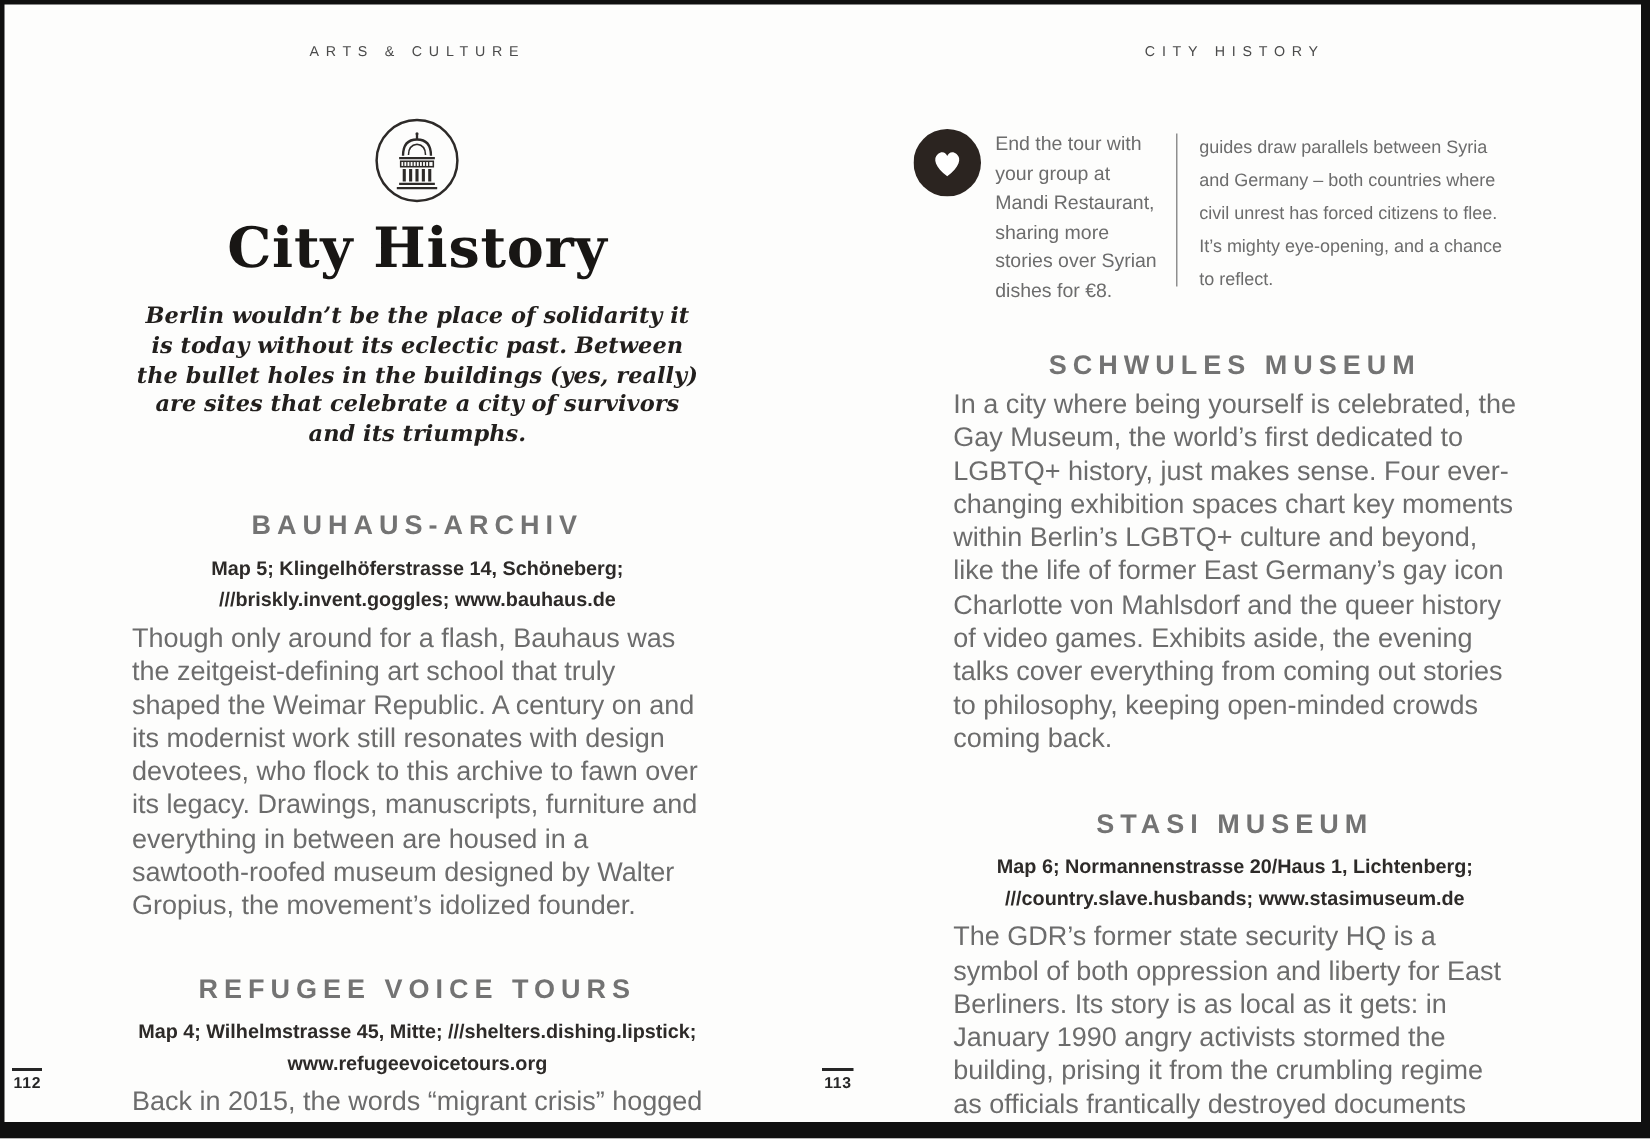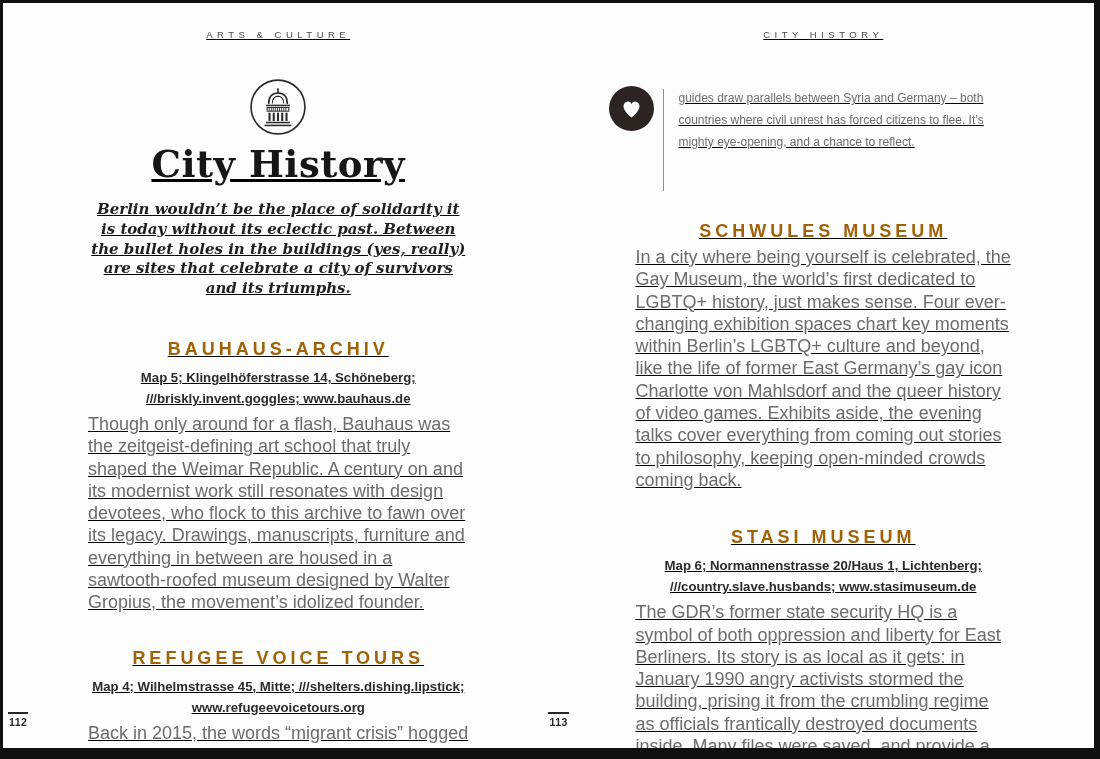--- a/index.html
+++ b/index.html
@@ -3,42 +3,42 @@
 <meta charset="utf-8">
 <style>
   html,body{margin:0;padding:0;background:#e8e8e8;}
   .book{
     width:1100px;height:759px;box-sizing:border-box;background:#fdfdfc;
     border-top:3px solid #101010;border-left:3px solid #101010;
     border-right:6px solid #101010;border-bottom:11px solid #101010;
     font-family:"Liberation Sans",sans-serif;position:relative;overflow:hidden;
   }
   .spread{display:flex;height:100%;}
-  .page{position:relative;box-sizing:border-box;text-decoration:underline;}
+  .page{position:relative;box-sizing:border-box;}
   .page-left{width:550px;padding:26px 80px 0 85px;}
   .page-right{width:550px;padding:26px 83px 0 87px;}
   .running-head{
     text-align:center;font-size:9.5px;letter-spacing:4.5px;color:#4b4b4b;
     font-weight:500;white-space:nowrap;
   }
   
   .chapter-icon-wrap{text-align:center;margin-top:38px;}
   .chapter-title{
     font-family:"DejaVu Serif","Liberation Serif",serif;font-weight:700;
     font-size:37px;color:#181614;text-align:center;margin-top:2px;letter-spacing:0.5px;
   }
   .chapter-intro{
     font-family:"DejaVu Serif","Liberation Serif",serif;font-weight:700;font-style:italic;
     font-size:15px;line-height:1.32;color:#221f1d;text-align:center;margin-top:14px;
   }
   .section{margin-top:34px;}
   .section-first-left{margin-top:40px;}
   .section-heading{
     text-align:center;font-size:18px;font-weight:600;letter-spacing:4px;
-    color:#a16207;white-space:nowrap;
+    color:#737373;white-space:nowrap;
   }
   .section-address{
     text-align:center;font-size:13.2px;font-weight:700;line-height:21px;
     color:#2d2a28;margin-top:7px;
   }
   .section-body{
     font-size:18px;line-height:22.3px;color:#6c6c6c;margin-top:4px;font-weight:400;
   }
   .page-num-wrap{position:absolute;bottom:18px;left:0;width:100%;text-align:left;}
   .page-left .page-num-wrap{padding-left:5px;}
@@ -130,20 +130,21 @@
     <div class="page page-right">
       <div class="running-head">CITY HISTORY</div>
 
       <div class="tip-row">
         <span class="tip-icon">
           <svg width="45" height="45" viewBox="0 0 45 45">
             <circle cx="22.5" cy="22.5" r="22.5" fill="#2b2420"></circle>
             <path fill="#ffffff" d="M22.5 31.5 C 14.5 25.4, 12.6 19.6, 16.3 16.6 C 19.4 14.1, 21.9 16.3, 22.5 18 C 23.1 16.3, 25.6 14.1, 28.7 16.6 C 32.4 19.6, 30.5 25.4, 22.5 31.5 Z"></path>
           </svg>
         </span>
+        <div class="tip-text">End the tour with your group at Mandi Restaurant, sharing more stories over Syrian dishes for €8.</div>
         <div class="tip-divider"></div>
         <div class="tip-continuation">guides draw parallels between Syria and Germany – both countries where civil unrest has forced citizens to flee. It’s mighty eye-opening, and a chance to reflect.</div>
       </div>
 
       <div class="section" style="margin-top:30px;">
         <div class="section-heading">SCHWULES MUSEUM</div>
         <div class="section-body">In a city where being yourself is celebrated, the Gay Museum, the world’s first dedicated to LGBTQ+ history, just makes sense. Four ever-changing exhibition spaces chart key moments within Berlin’s LGBTQ+ culture and beyond, like the life of former East Germany’s gay icon Charlotte von Mahlsdorf and the queer history of video games. Exhibits aside, the evening talks cover everything from coming out stories to philosophy, keeping open-minded crowds coming back.</div>
       </div>
 
       <div class="section" style="margin-top:36px;">

